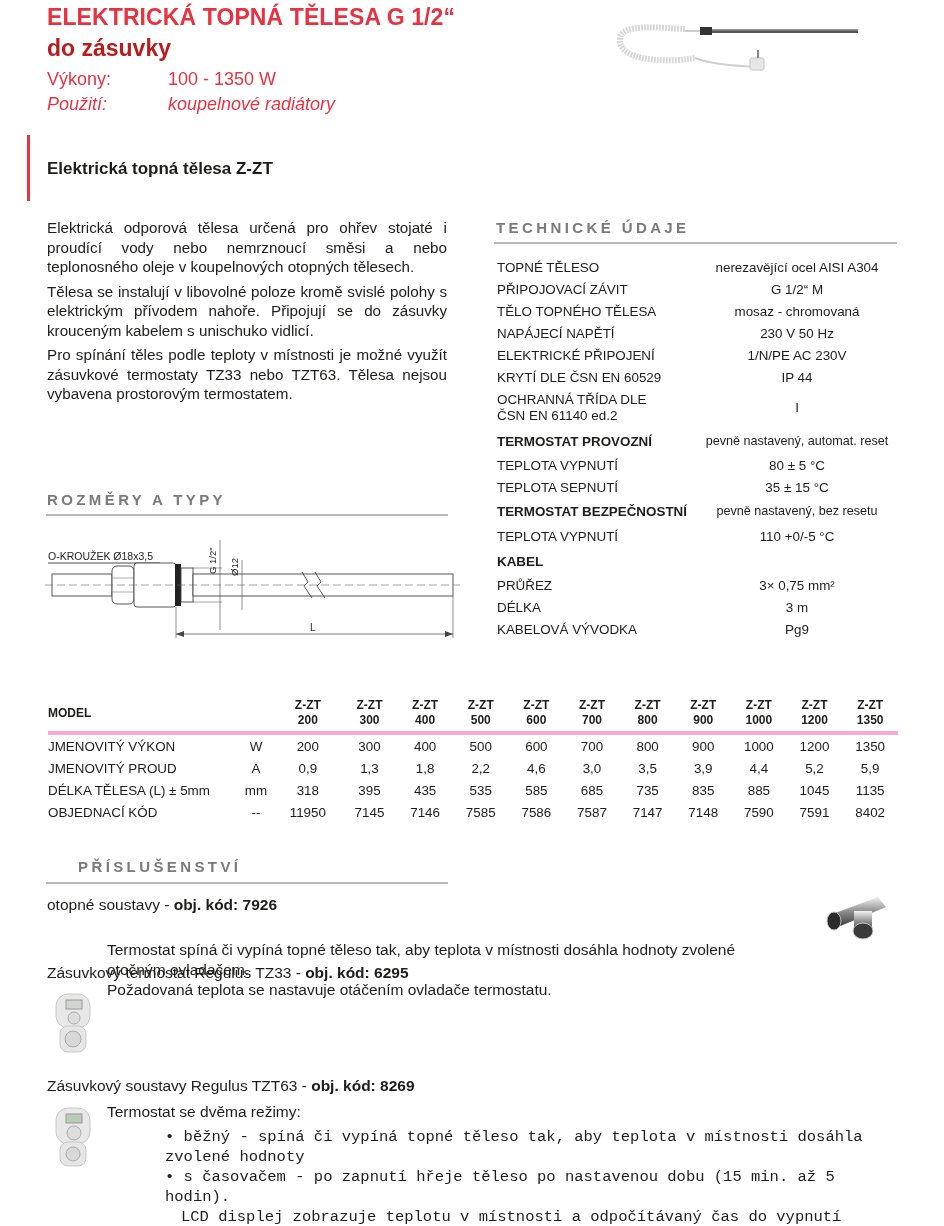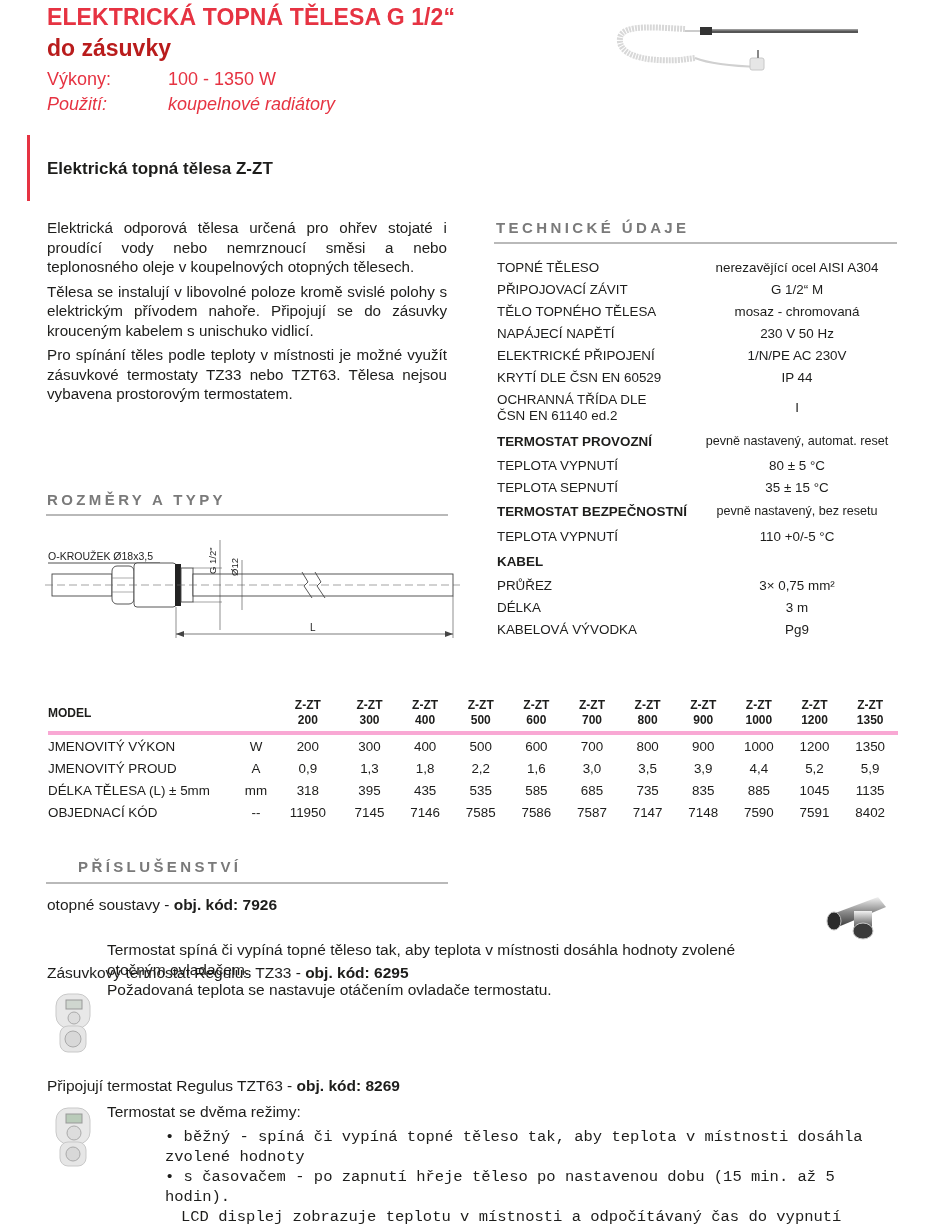--- a/index.html
+++ b/index.html
@@ -212,21 +212,21 @@
         <td>1200</td>
         <td>1350</td>
       </tr>
       <tr>
         <td class="first">JMENOVITÝ PROUD</td>
         <td>A</td>
         <td>0,9</td>
         <td>1,3</td>
         <td>1,8</td>
         <td>2,2</td>
-        <td>1,6</td>
+        <td>4,6</td>
         <td>3,0</td>
         <td>3,5</td>
         <td>3,9</td>
         <td>4,4</td>
         <td>5,2</td>
         <td>5,9</td>
       </tr>
       <tr>
         <td class="first">DÉLKA TĚLESA (L) ± 5mm</td>
         <td>mm</td>
@@ -292,21 +292,21 @@
   <rect x="6" y="34" width="26" height="26" rx="8" fill="#e6e6e6" stroke="#c9c9c9"></rect>
   <circle cx="19" cy="47" r="8" fill="#d8d8d8" stroke="#aaa"></circle>
 </svg>
 <div class="abs acc-text" style="left:107px; top:940px; width:790px;">
   <div>Termostat spíná či vypíná topné těleso tak, aby teplota v místnosti dosáhla hodnoty zvolené</div>
   <div>otočným ovladačem.</div>
   <div>Požadovaná teplota se nastavuje otáčením ovladače termostatu.</div>
 </div>
 
 <div class="abs acc-text" style="left:47px; top:1076px;">
-  <span>Připojují termostat Regulus TZT63 - </span><b>obj. kód: 8269</b>
+  <span>Zásuvkový soustavy Regulus TZT63 - </span><b>obj. kód: 8269</b>
 </div>
 <svg class="abs" style="left:54px; top:1106px;" width="40" height="62">
   <rect x="2" y="2" width="34" height="36" rx="12" fill="#e8e8e8" stroke="#c9c9c9"></rect>
   <rect x="12" y="8" width="16" height="9" fill="#b9cbb9" stroke="#999"></rect>
   <circle cx="20" cy="27" r="7" fill="#ddd" stroke="#aaa"></circle>
   <rect x="6" y="36" width="26" height="24" rx="8" fill="#e6e6e6" stroke="#c9c9c9"></rect>
   <circle cx="19" cy="48" r="7" fill="#d8d8d8" stroke="#aaa"></circle>
 </svg>
 <div class="abs acc-text" style="left:107px; top:1102px;">Termostat se dvěma režimy:</div>
 <div class="abs acc-text" style="left:165px; top:1127px; width:740px;font-family:Liberation Mono, monospace;">

